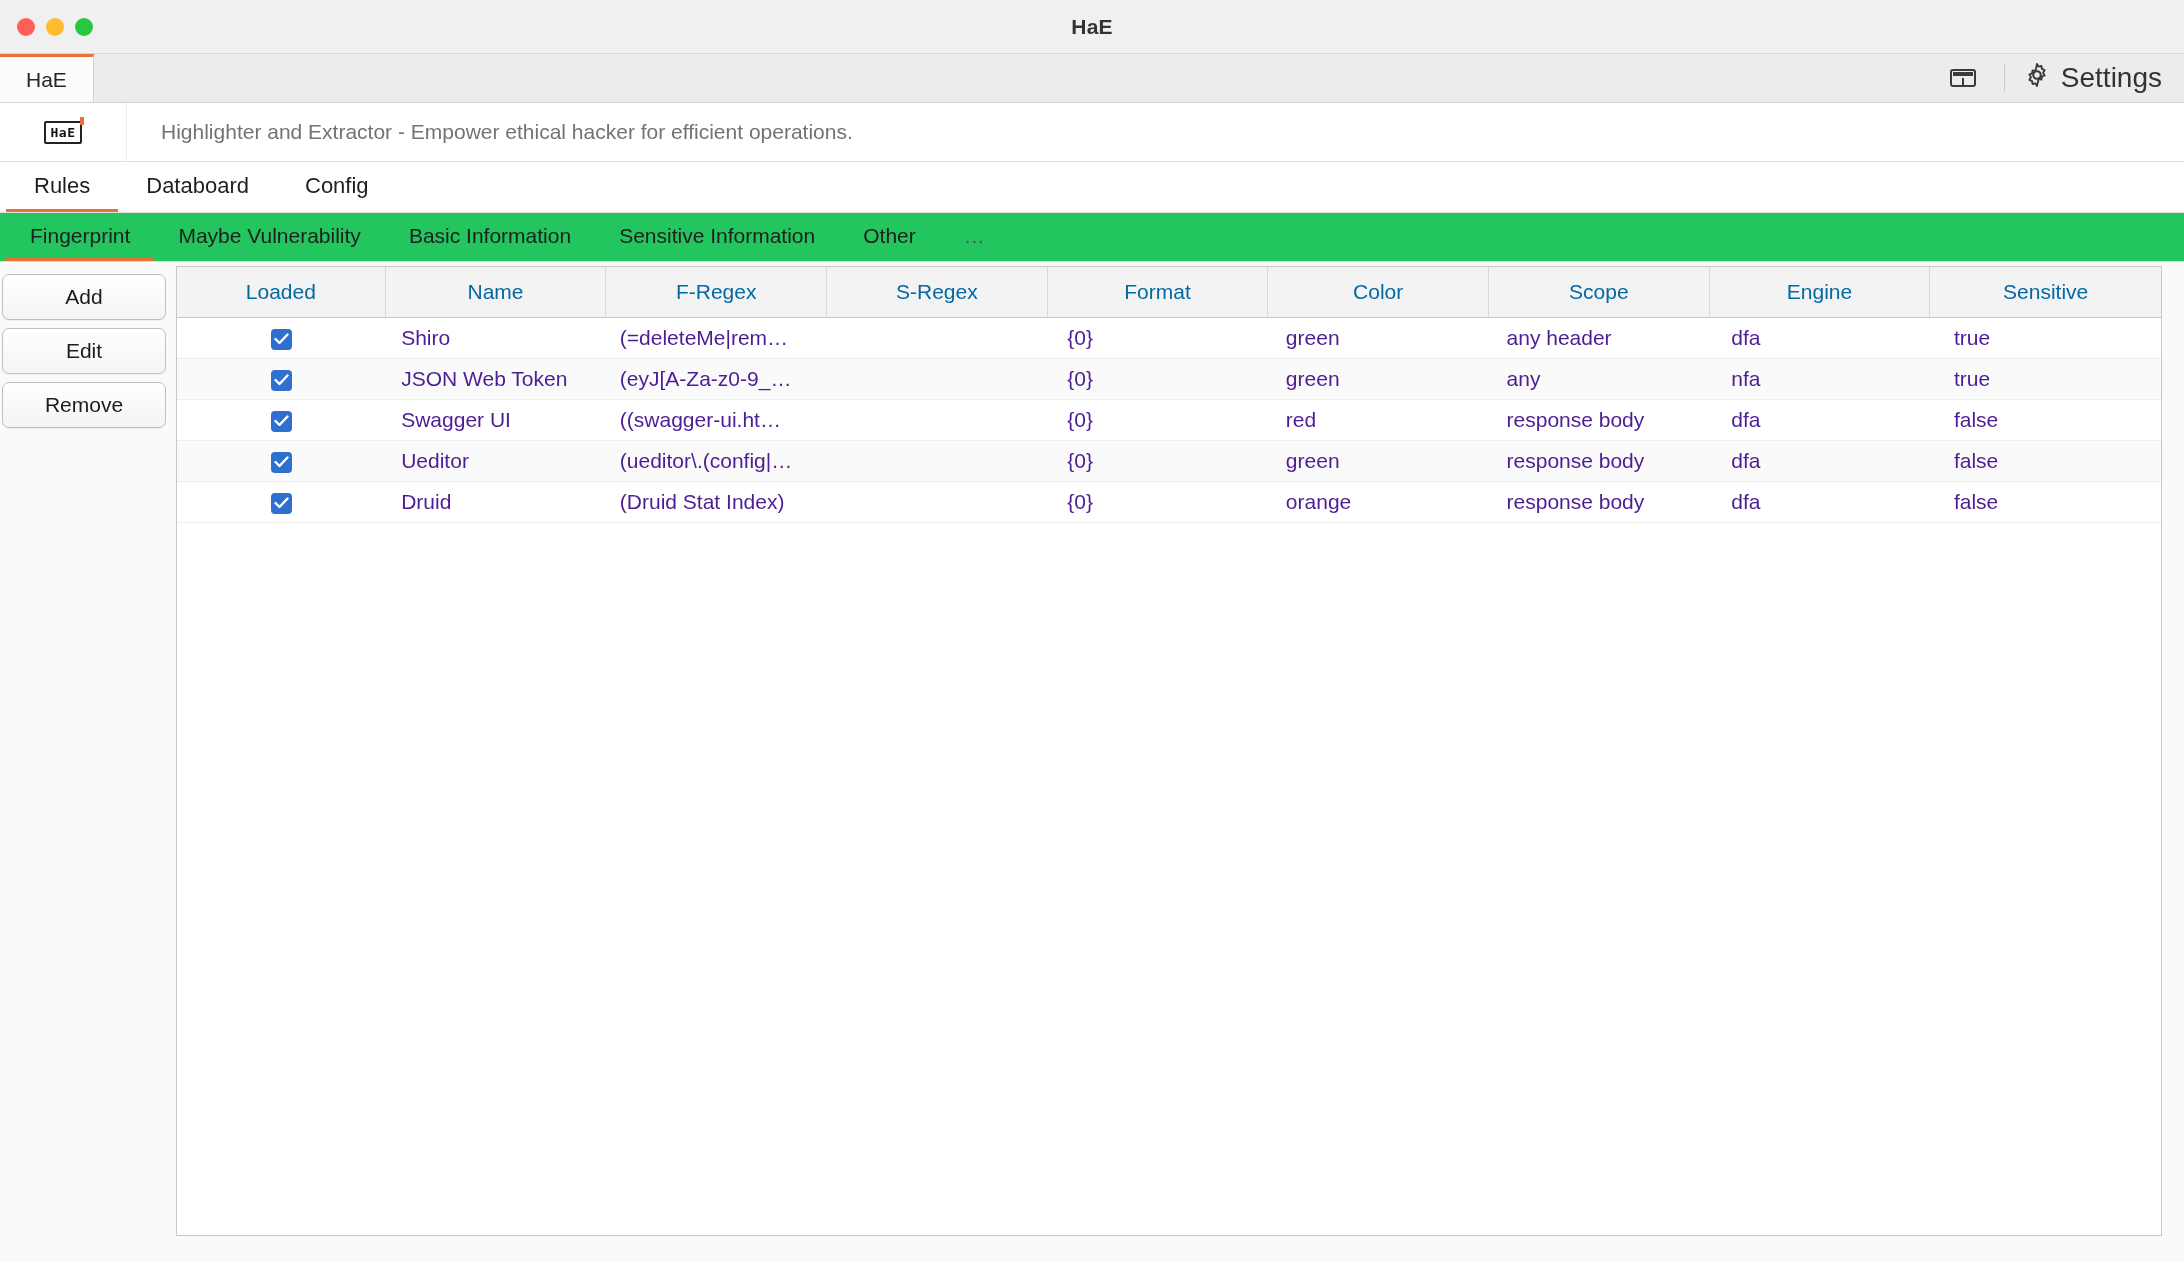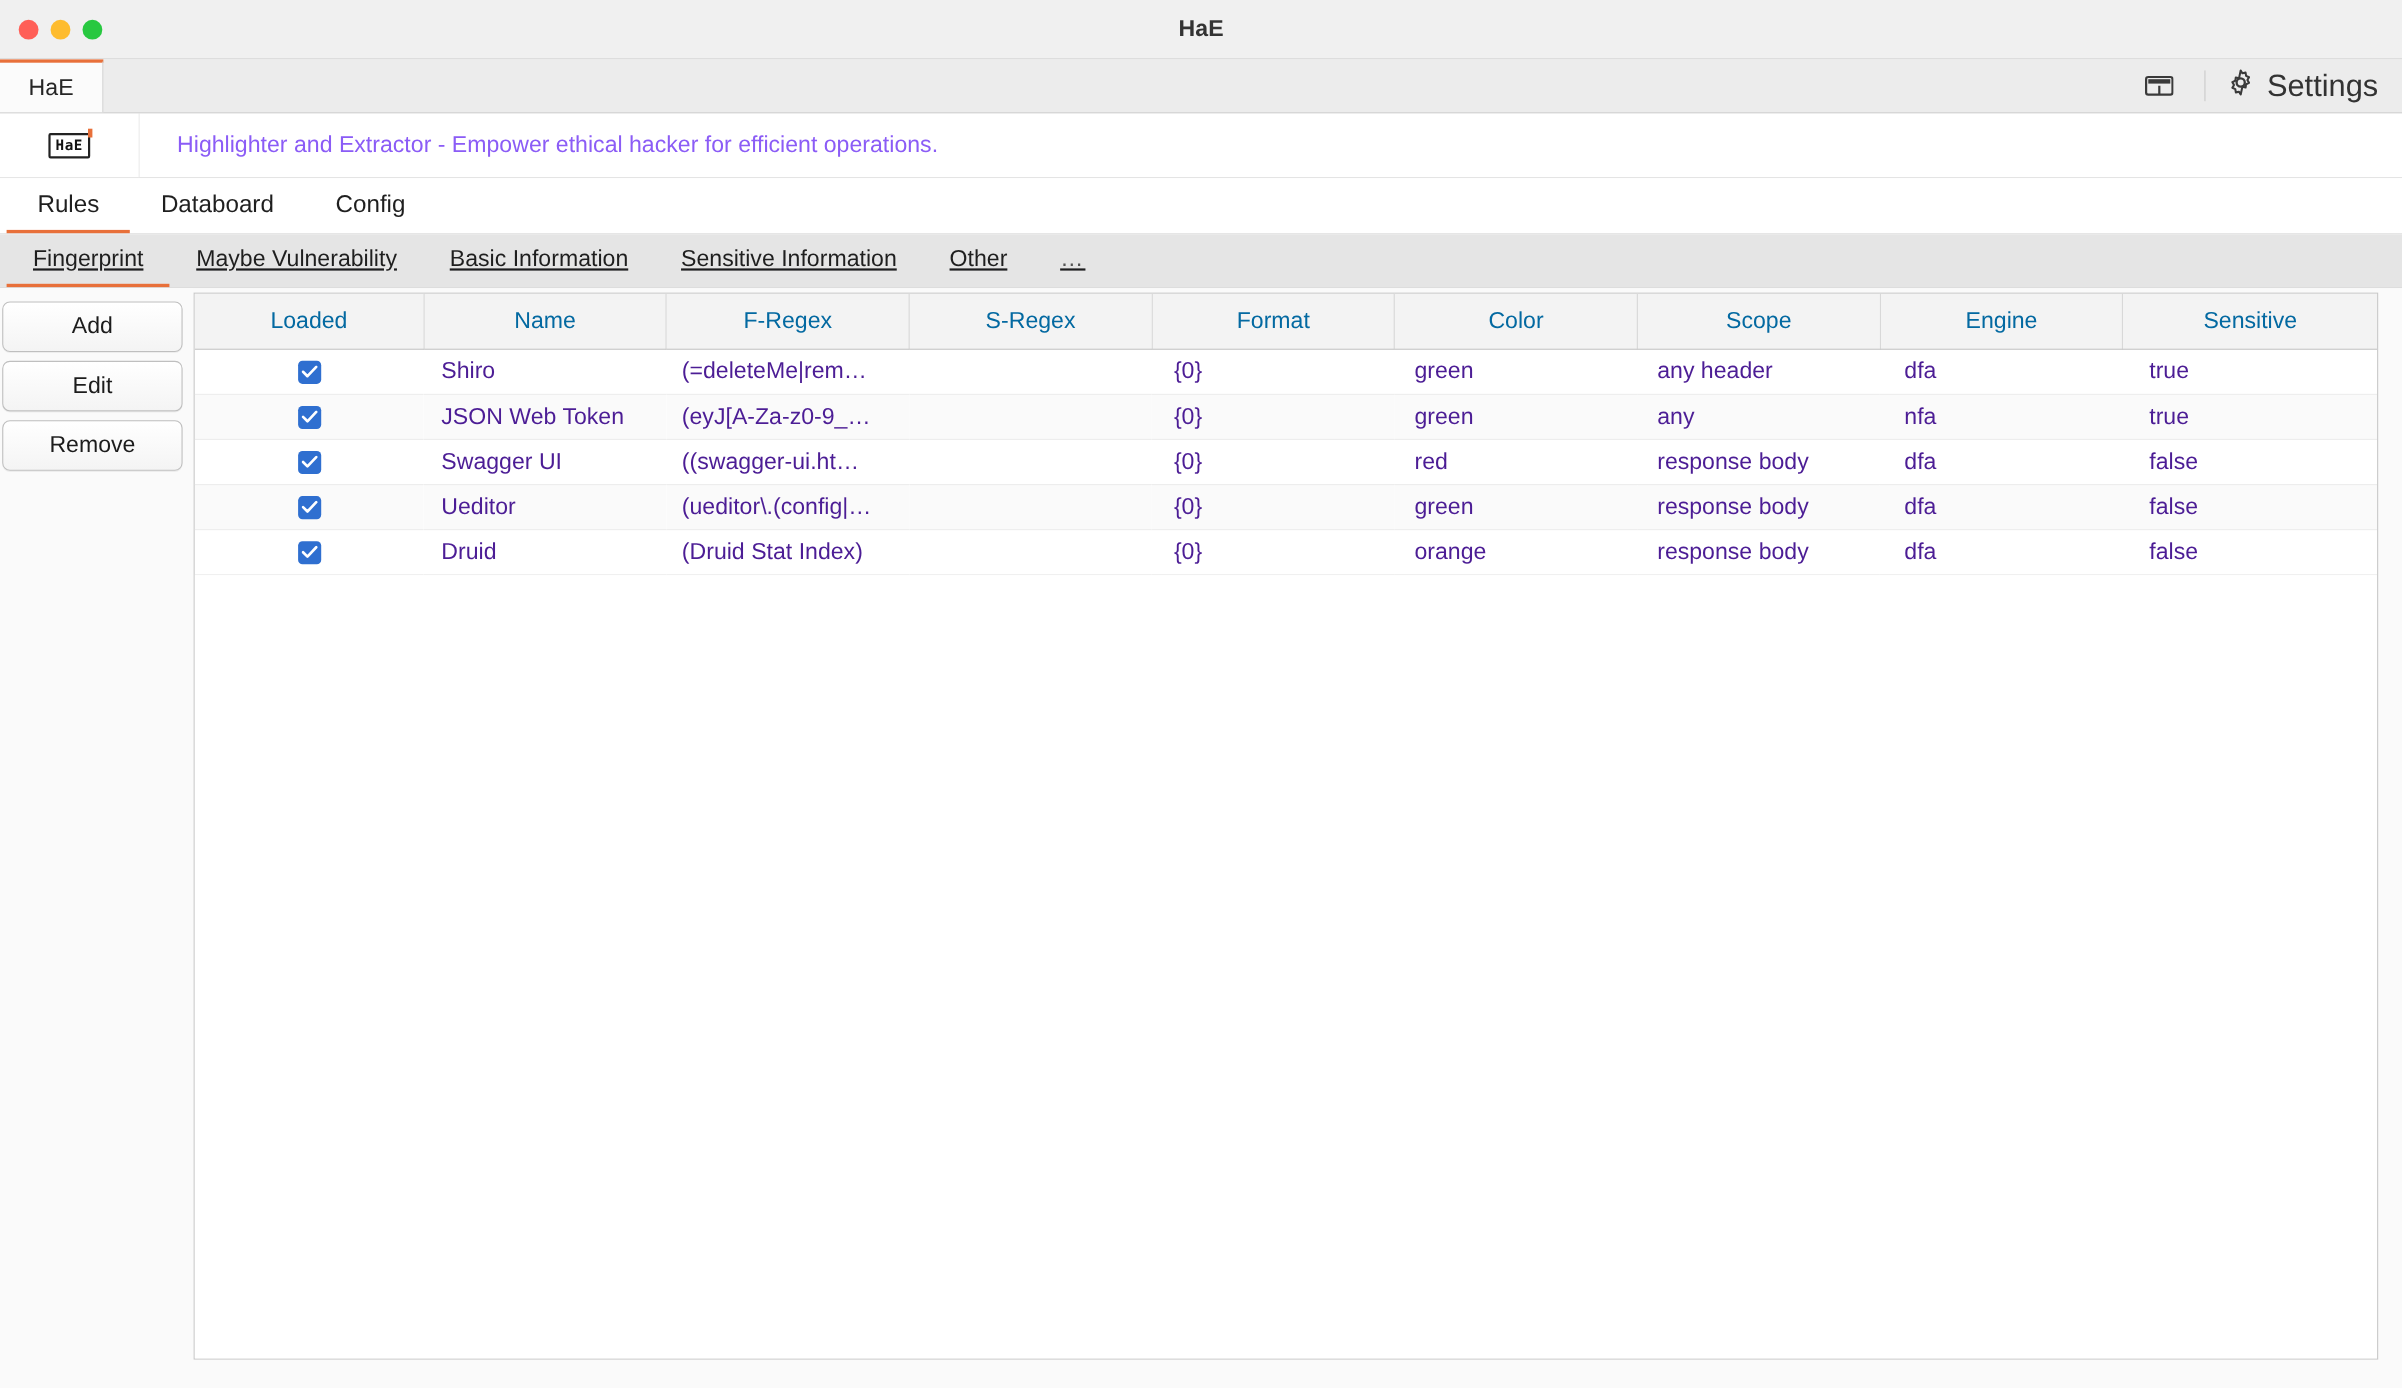--- a/index.html
+++ b/index.html
@@ -141,21 +141,21 @@
     content: "";
     position: absolute;
     top: -6px;
     right: -4px;
     width: 4px;
     height: 8px;
     background: #e8703a;
   }
   .banner-text {
     font-size: 21px;
-    color: #8b5cf6;
+    color: #737373;
     padding-left: 34px;
   }
 
   
   .primary-tabs {
     height: 50px;
     min-height: 50px;
     display: flex;
     align-items: stretch;
     background: #ffffff;
@@ -174,24 +174,23 @@
   .ptab.active {
     border-bottom: 3px solid #e8703a;
   }
 
   
   .secondary-tabs {
     height: 48px;
     min-height: 48px;
     display: flex;
     align-items: stretch;
-    background: #e5e5e5;
+    background: #22c55e;
     border-bottom: 1px solid #dcdcdc;
     padding-left: 6px;
-    text-decoration: underline;
   }
   .stab {
     display: flex;
     align-items: center;
     padding: 0 24px;
     font-size: 21px;
     color: #1f1f1f;
     box-sizing: border-box;
     border-bottom: 3px solid transparent;
   }

